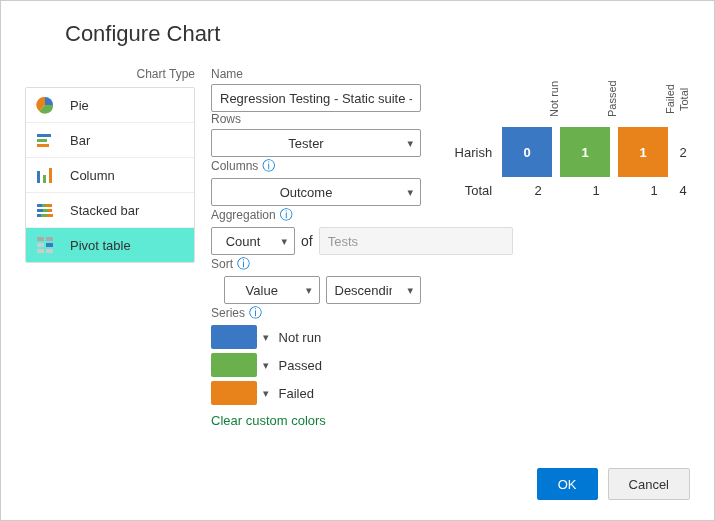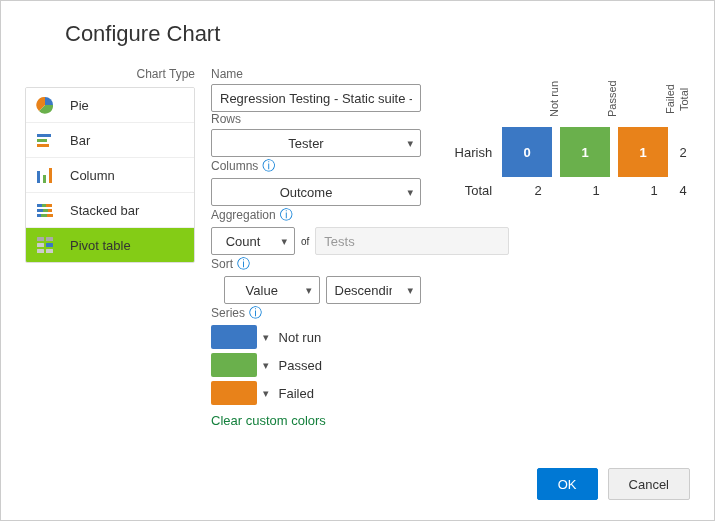--- a/index.html
+++ b/index.html
@@ -50,21 +50,21 @@
       display: flex;
       align-items: center;
       gap: 16px;
       padding: 8px 10px;
       cursor: pointer;
       border-bottom: 1px solid #eee;
       background: #fff;
     }
     .chart-type-item:last-child { border-bottom: none; }
     .chart-type-item.selected {
-      background: #84cc16;
+      background: #5eead4;
     }
     .chart-icon {
       width: 18px;
       height: 18px;
       display: flex;
       align-items: center;
       justify-content: center;
       flex-shrink: 0;
     }
     
@@ -128,21 +128,21 @@
       display: flex;
       align-items: center;
       gap: 6px;
     }
     .aggregation-select-wrap {
       position: relative;
       width: 84px;
       flex-shrink: 0;
     }
     .agg-of {
-      font-size: 10px;
+      font-size: 14px;
       color: #333;
       flex-shrink: 0;
     }
     .agg-input {
       flex: 1;
       height: 28px;
       border: 1px solid #ddd;
       border-radius: 2px;
       padding: 0 8px;
       font-size: 13px;

